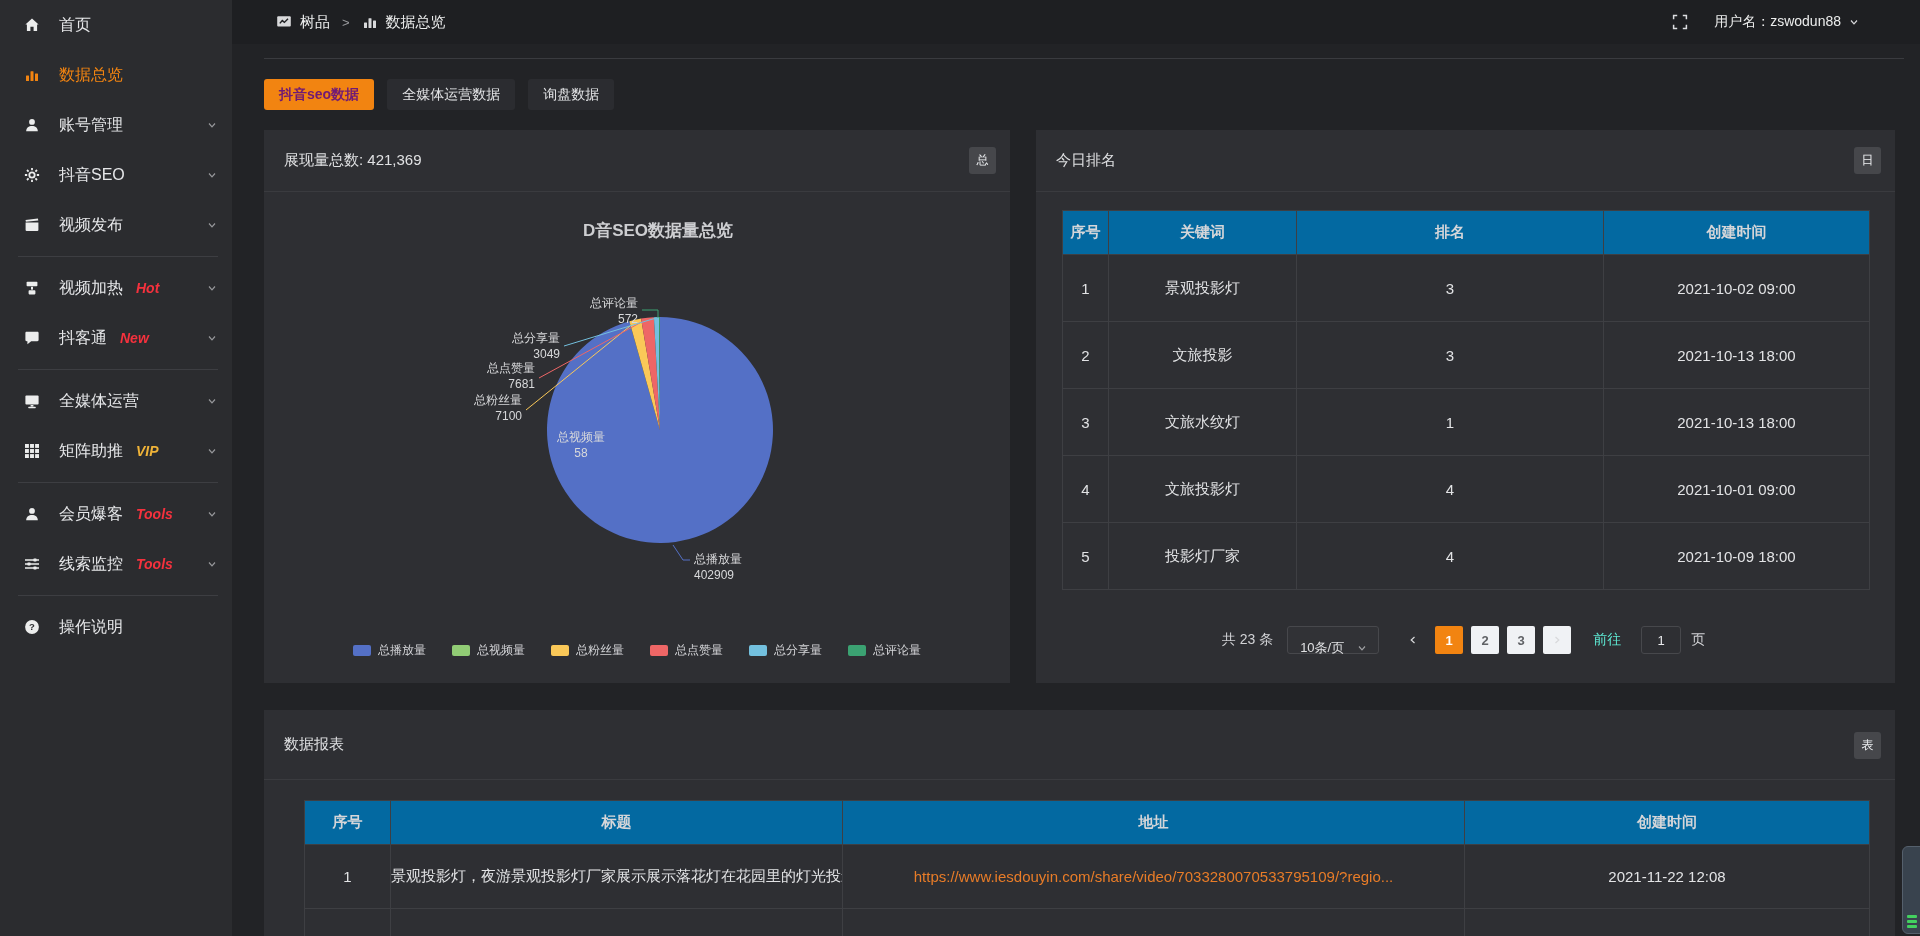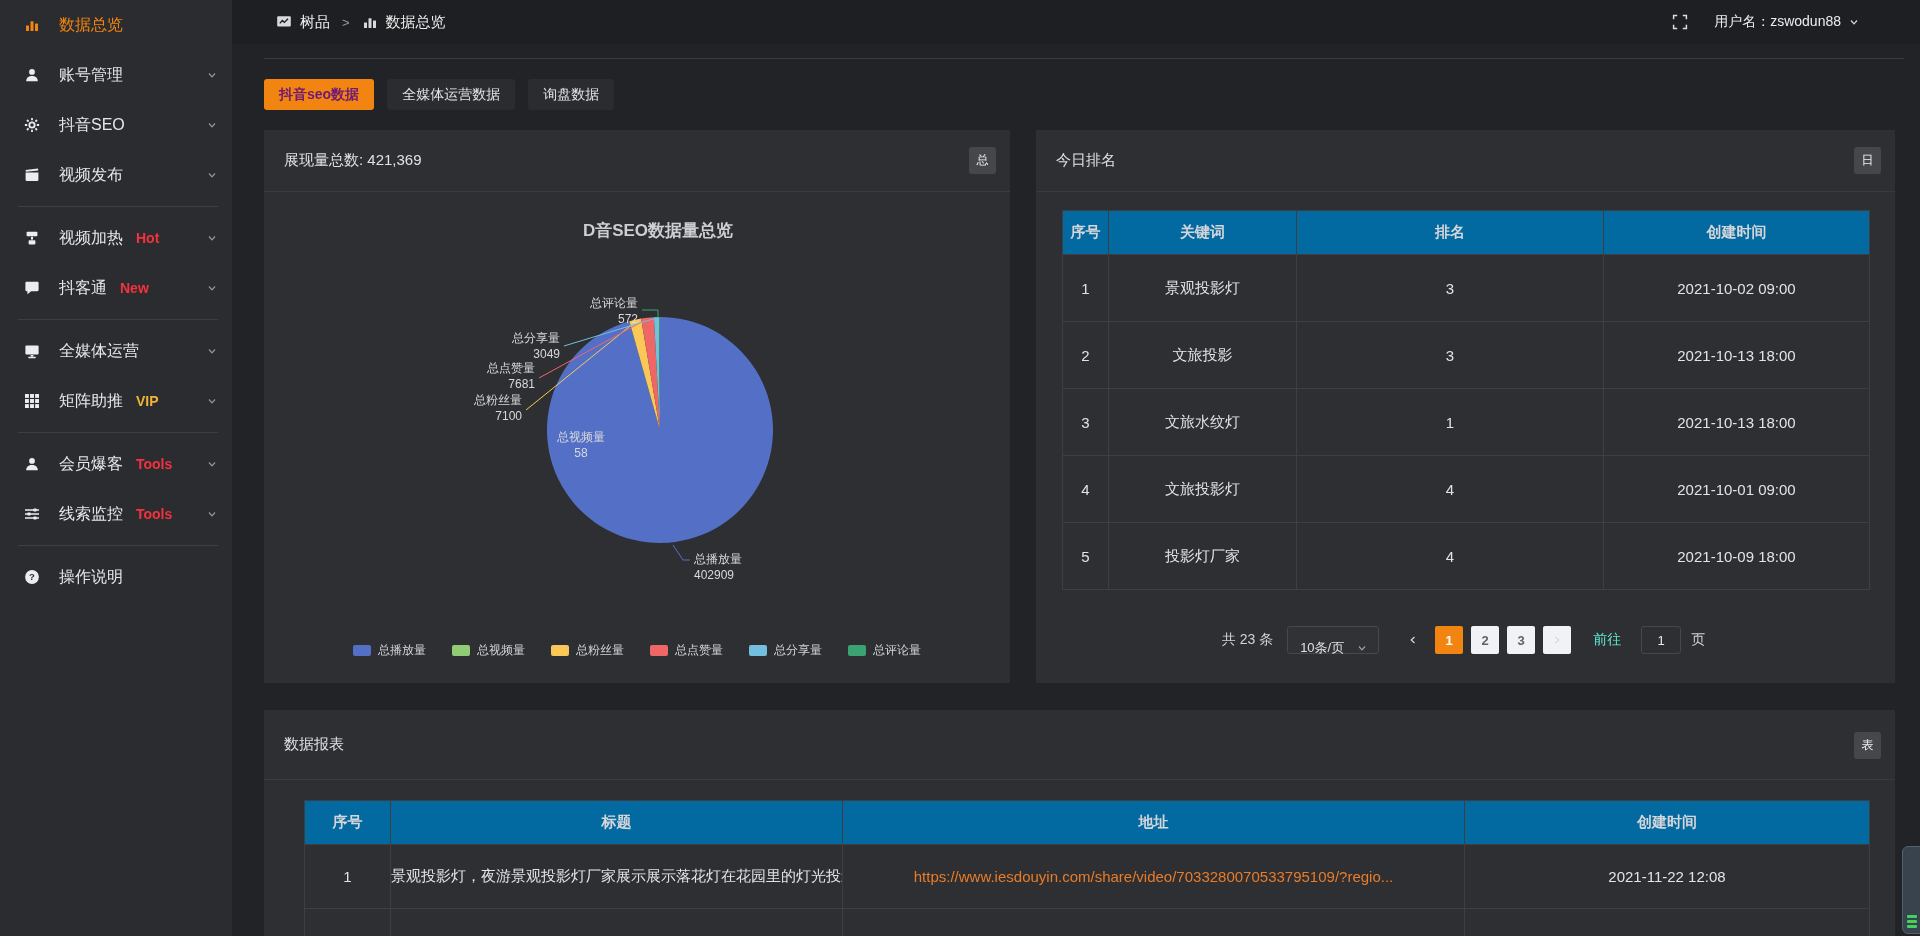--- a/index.html
+++ b/index.html
@@ -21,21 +21,21 @@
   .sidebar { position:absolute; left:0; top:0; bottom:0; width:232px; background:#2b2c2f; z-index:5; }
   .logo { position:relative; height:64px; padding:16px 0 0 18px; white-space:nowrap; cursor:pointer; }
   .logo-arc { position:absolute; left:38px; top:6px; width:86px; height:15px;
               border-top:3px solid #fff; border-radius:50% 50% 0 0 / 100% 100% 0 0; }
   .logo-en { font-size:29px; font-weight:bold; letter-spacing:1px; color:#fff; font-family:"DejaVu Sans",sans-serif; }
   .logo-cn { font-size:28px; font-weight:bold; color:#fff; margin-left:6px; }
   .menu { margin-top:0; }
   .menu-item { height:50px; display:flex; align-items:center; padding:0 14px 0 24px; font-size:16px; color:#e6e7e9; cursor:pointer; }
   .mi-icon { width:20px; display:flex; margin-right:15px; color:#eceded; }
   .menu-item.active, .menu-item.active .mi-icon { color:#f28411; }
-  .mi-badge { margin-left:13px; font-size:14px; font-weight:bold; }
+  .mi-badge { margin-left:13px; font-size:14px; font-style:italic; font-weight:bold; }
   .badge-red { color:#f5313d; }
   .badge-yellow { color:#efb338; }
   .mi-chevron { margin-left:auto; color:#97989b; display:flex; }
   .menu-divider { height:1px; background:#3d3e42; margin:6px 14px 6px 18px; }
 
   
   .tabs { position:absolute; left:264px; top:79px; display:flex; gap:13px; }
   .tab { height:31px; padding:0 15px; display:flex; align-items:center; border-radius:3px;
          background:#2b2c30; color:#e3e4e6; font-size:14px; cursor:pointer; }
   .tab.active { background:#f28411; color:#701a75; font-weight:bold; }
@@ -141,20 +141,28 @@
             </g>
           </svg>
         </span>
     </span>
   </div>
 </header>
 <div class="main-divider"></div>
 
 <aside class="sidebar">
   <nav class="menu">
+    <div class="menu-item">
+      <span class="mi-icon">
+          <svg width="16" height="16" viewBox="0 0 16 16" fill="currentColor">
+            <path d="M8 1.6 14.6 7.6 13.1 7.6 13.1 14 9.6 14 9.6 9.7 6.4 9.7 6.4 14 2.9 14 2.9 7.6 1.4 7.6Z"></path>
+          </svg>
+        </span>
+      <span>首页</span>
+    </div>
     <div class="menu-item active">
       <span class="mi-icon">
           <svg width="16" height="16" viewBox="0 0 16 16" fill="currentColor">
             <rect x="2" y="8.5" width="3" height="5.5" rx=".5"></rect>
             <rect x="6.5" y="4.3" width="3" height="9.7" rx=".5"></rect>
             <rect x="11" y="6.5" width="3" height="7.5" rx=".5"></rect>
           </svg>
         </span>
       <span>数据总览</span>
     </div>

